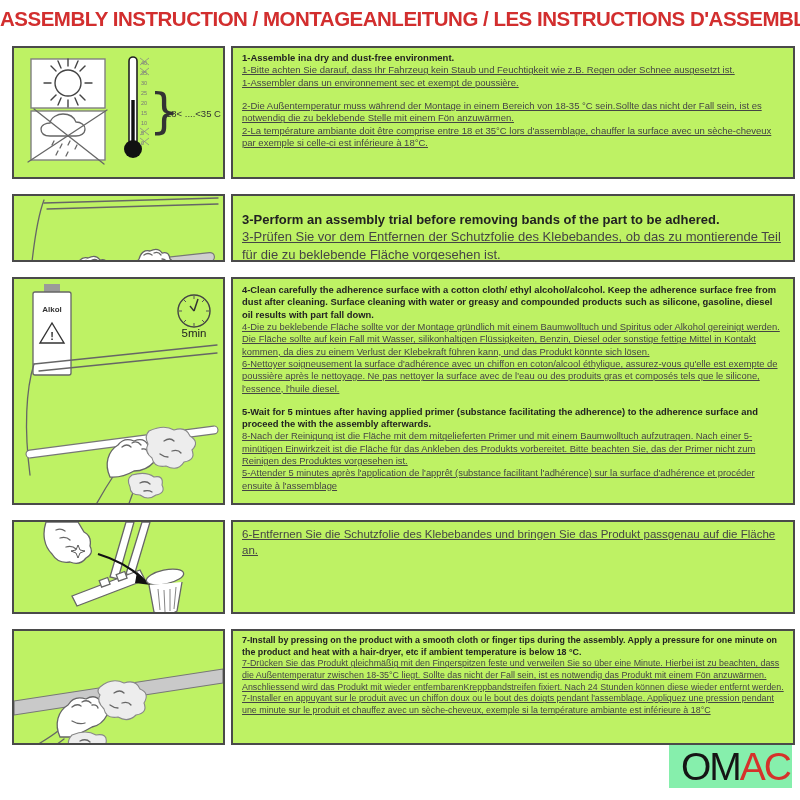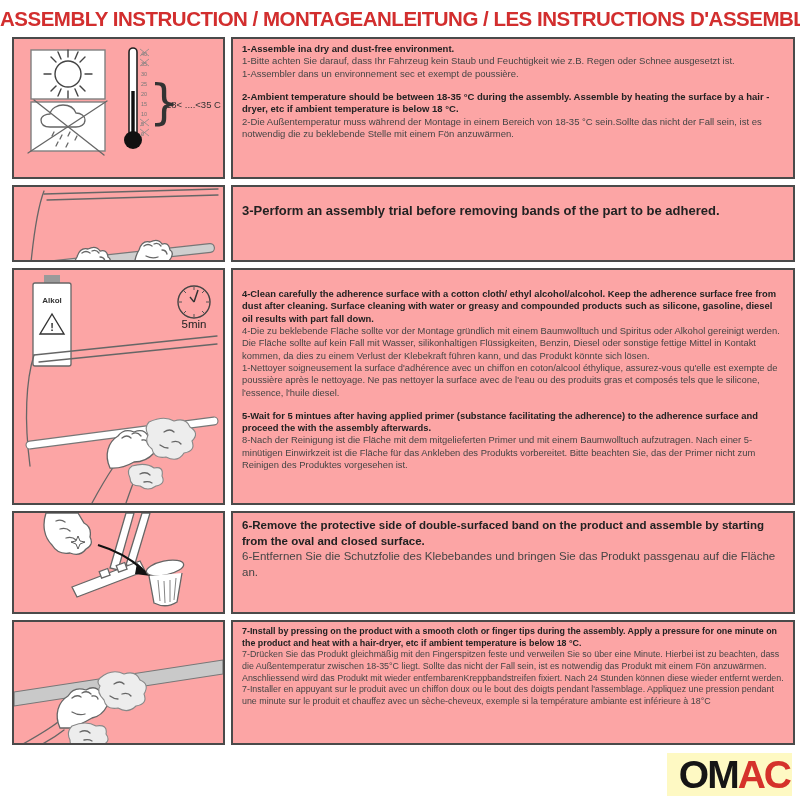--- a/index.html
+++ b/index.html
@@ -2,39 +2,39 @@
 <html><head>
 <meta charset="utf-8">
 <style>
   * { box-sizing: border-box; margin: 0; padding: 0; }
   html,body { width:800px; height:800px; background:#fff; overflow:hidden;
     font-family:"Liberation Sans", sans-serif; }
   .page { position:relative; width:800px; height:800px; background:#fff; }
   .title { text-align:center; padding-top:7px; font-size:20.5px; font-weight:bold;
     letter-spacing:-0.5px; color:#d22e2e; white-space:nowrap; }
   .row { display:flex; gap:6px; margin:6px 5px 0 12px; }
-  .cell { border:2px solid #4a4a4a; background:#fca5a5; }
+  .cell { border:2px solid #4a4a4a; background:#bef264;margin-top:9px; }
   .cl { width:213px; flex:0 0 auto; overflow:hidden; }
   .cr { flex:1 1 auto; padding:4px 9px; overflow:hidden; }
   .step { margin-bottom:11px; }
   .step:last-child { margin-bottom:0; }
   .en { font-weight:bold; color:#222; }
-  .de, .fr { color:#454545; }
+  .de, .fr { color:#454545;text-decoration:underline; }
   .t1 { font-size:9.5px; line-height:1.3; }
   .t2 { font-size:13px; line-height:1.33; padding-top:15px; }
-  .t3 { font-size:9.4px; line-height:1.31; padding-top:18px; }
+  .t3 { font-size:9.4px; line-height:1.31; padding-top:5px; }
   .t4 { font-size:11.5px; line-height:1.36; padding-top:5px; }
   .t5 { font-size:8.9px; line-height:1.31; }
   svg { display:block; }
   .ln { fill:none; stroke:#666; stroke-width:1.3; stroke-linecap:round; }
   .lnD { fill:none; stroke:#444; stroke-width:1.4; stroke-linecap:round; }
   .wh { fill:#fff; stroke:#666; stroke-width:1.3; }
   .cloth { fill:#ededed; stroke:#888; stroke-width:1.1; }
-  .logo { position:absolute; right:8px; bottom:4px; background:#fef9c3; padding:2px 2px 2px 12px;
-    font-size:39px; font-weight:700; letter-spacing:-2px; line-height:1; }
+  .logo { position:absolute; right:8px; bottom:12px; background:#86efac; padding:2px 2px 2px 12px;
+    font-size:39px; font-weight:400; letter-spacing:-2px; line-height:1; }
   .logo .lb { color:#151515; }
   .logo .lr { color:#d5322b; }
 </style>
 </head>
 <body>
 
 <div class="page">
 
   <div class="title">ASSEMBLY INSTRUCTION / MONTAGEANLEITUNG / LES INSTRUCTIONS D'ASSEMBLAGE</div>
 
@@ -103,22 +103,22 @@
         </g>
       </svg>
     </div>
     <div class="cell cr t1">
       <div class="step">
         <div class="en">1-Assemble ina dry and dust-free environment.</div>
         <div class="de">1-Bitte achten Sie darauf, dass Ihr Fahrzeug kein Staub und Feuchtigkeit wie z.B. Regen oder Schnee ausgesetzt ist.</div>
         <div class="fr">1-Assembler dans un environnement sec et exempt de poussière.</div>
       </div>
       <div class="step">
-        <div class="en">2-Ambient temperature should be between 18-35 °C  during the assembly. Assemble by heating the surface by a hair -dryer, etc if ambient temperature is below 18 °C.</div>
         <div class="de">2-Die Außentemperatur muss während der Montage in einem Bereich von 18-35 °C  sein.Sollte das nicht der Fall sein, ist es notwendig die zu beklebende Stelle mit einem Fön anzuwärmen.</div>
+        <div class="fr">2-La température ambiante doit être comprise entre 18 et 35°C lors d'assemblage, chauffer la surface avec un sèche-cheveux par exemple si celle-ci est inférieure à 18°C.</div>
       </div>
     </div>
   </div>
 
   <div class="row" style="height:77px">
     <div class="cell cl">
       <svg viewBox="0 0 209 101" width="209" height="101">
         <defs>
           <g id="hnd">
             <path d="M60,101 C57,88 58,78 63,70 Q66,60 74,62 Q82,58 86,64 Q93,62 94,70 Q98,72 95,78 Q90,86 82,88 Q74,92 70,101 Z" class="wh"></path>
@@ -135,20 +135,21 @@
           <path d="M22,80 L196,61" stroke="#777" stroke-width="10" stroke-linecap="round" fill="none"></path>
           <path d="M22,80 L196,61" stroke="#cfcfcf" stroke-width="7.6" stroke-linecap="round" fill="none"></path>
         </g>
         <use href="#hnd"></use>
         <use href="#hnd" x="62" y="-7"></use>
       </svg>
     </div>
     <div class="cell cr t2">
       <div class="step">
         <div class="en">3-Perform an assembly trial before removing bands of the part to be adhered.</div>
+        <div class="de">3-Prüfen Sie vor dem Entfernen der Schutzfolie des Klebebandes, ob das zu montierende Teil für die zu beklebende Fläche vorgesehen ist.</div>
       </div>
     </div>
   </div>
 
   <div class="row" style="height:237px">
     <div class="cell cl">
       <svg viewBox="0 0 209 233" width="209" height="233">
         <g>
           <rect x="30" y="5" width="16" height="9" fill="#9a9a9a"></rect>
           <rect x="19" y="13" width="38" height="83" rx="2" class="wh" stroke-width="1.4"></rect>
@@ -191,25 +192,26 @@
           <path d="M150,162 q6,-4 10,0 M158,172 q6,-2 9,2 M146,175 q4,3 8,3" class="ln" stroke-width="0.8"></path>
           <path d="M118,196 Q132,192 140,198 Q150,196 148,206 Q152,214 142,216 Q134,222 126,216 Q116,216 116,208 Q112,200 118,196 Z" class="cloth"></path>
           <path d="M126,204 q6,-3 10,1 M130,212 q5,-1 8,1" class="ln" stroke-width="0.8"></path>
         </g>
       </svg>
     </div>
     <div class="cell cr t3">
       <div class="step">
         <div class="en">4-Clean carefully the adherence surface with a cotton cloth/ ethyl alcohol/alcohol. Keep the adherence surface free from dust after cleaning. Surface cleaning with water or greasy and compounded products such as silicone, gasoline, diesel oil results with part fall down.</div>
         <div class="de">4-Die zu beklebende Fläche sollte vor der Montage gründlich mit einem Baumwolltuch und Spiritus oder Alkohol gereinigt werden. Die Fläche sollte auf kein Fall mit Wasser, silikonhaltigen Flüssigkeiten, Benzin, Diesel oder sonstige fettige Mittel in Kontakt kommen, da dies zu einem Verlust der Klebekraft führen kann, und das Produkt könnte sich lösen.</div>
-        <div class="fr">1-Nettoyer soigneusement la surface d'adhérence avec un chiffon en coton/alcool éthylique, assurez-vous qu'elle est exempte de poussière après le nettoyage. Ne pas nettoyer la surface avec de l'eau ou des produits gras et composés tels que le silicone, l'essence, l'huile diesel.</div>
+        <div class="fr">6-Nettoyer soigneusement la surface d'adhérence avec un chiffon en coton/alcool éthylique, assurez-vous qu'elle est exempte de poussière après le nettoyage. Ne pas nettoyer la surface avec de l'eau ou des produits gras et composés tels que le silicone, l'essence, l'huile diesel.</div>
       </div>
       <div class="step">
         <div class="en">5-Wait for 5 mintues after having applied primer (substance facilitating the adherence) to the adherence surface and proceed the with the assembly afterwards.</div>
         <div class="de">8-Nach der Reinigung ist die Fläche mit dem mitgelieferten Primer und mit einem Baumwolltuch aufzutragen. Nach einer 5-minütigen Einwirkzeit ist die Fläche für das Ankleben des Produkts vorbereitet. Bitte beachten Sie, das der Primer nicht zum Reinigen des Produktes vorgesehen ist.</div>
+        <div class="fr">5-Attender 5 minutes après l'application de l'apprêt (substance facilitant l'adhérence) sur la surface d'adhérence et procéder ensuite à l'assemblage</div>
       </div>
     </div>
   </div>
 
   <div class="row" style="height:103px">
     <div class="cell cl">
       <svg viewBox="0 0 209 99" width="209" height="99">
         <g>
           <polygon points="96,55 112,0 120,0 104,57" class="wh" stroke-width="1.1"></polygon>
           <polygon points="112,52 128,0 136,0 120,54" class="wh" stroke-width="1.1"></polygon>
@@ -235,21 +237,20 @@
             <line x1="144" y1="67" x2="146" y2="88"></line>
               <line x1="150" y1="68" x2="151" y2="90"></line>
             <line x1="156" y1="67" x2="156" y2="89"></line>
               <line x1="162" y1="65" x2="160" y2="87"></line>
           </g>
         </g>
       </svg>
     </div>
     <div class="cell cr t4">
       <div class="step">
-        <div class="en">6-Remove the protective side of double-surfaced band on the product and assemble by starting from the oval and closed surface.</div>
         <div class="de">6-Entfernen Sie die Schutzfolie des Klebebandes und bringen Sie das Produkt passgenau auf die Fläche an.</div>
       </div>
     </div>
   </div>
 
   <div class="row" style="height:125px">
     <div class="cell cl">
       <svg viewBox="0 0 209 131" width="209" height="131">
         <polygon points="0,70 209,38 209,52 0,84" fill="#c9c9c9" stroke="#777" stroke-width="1.2"></polygon>
         <g>

